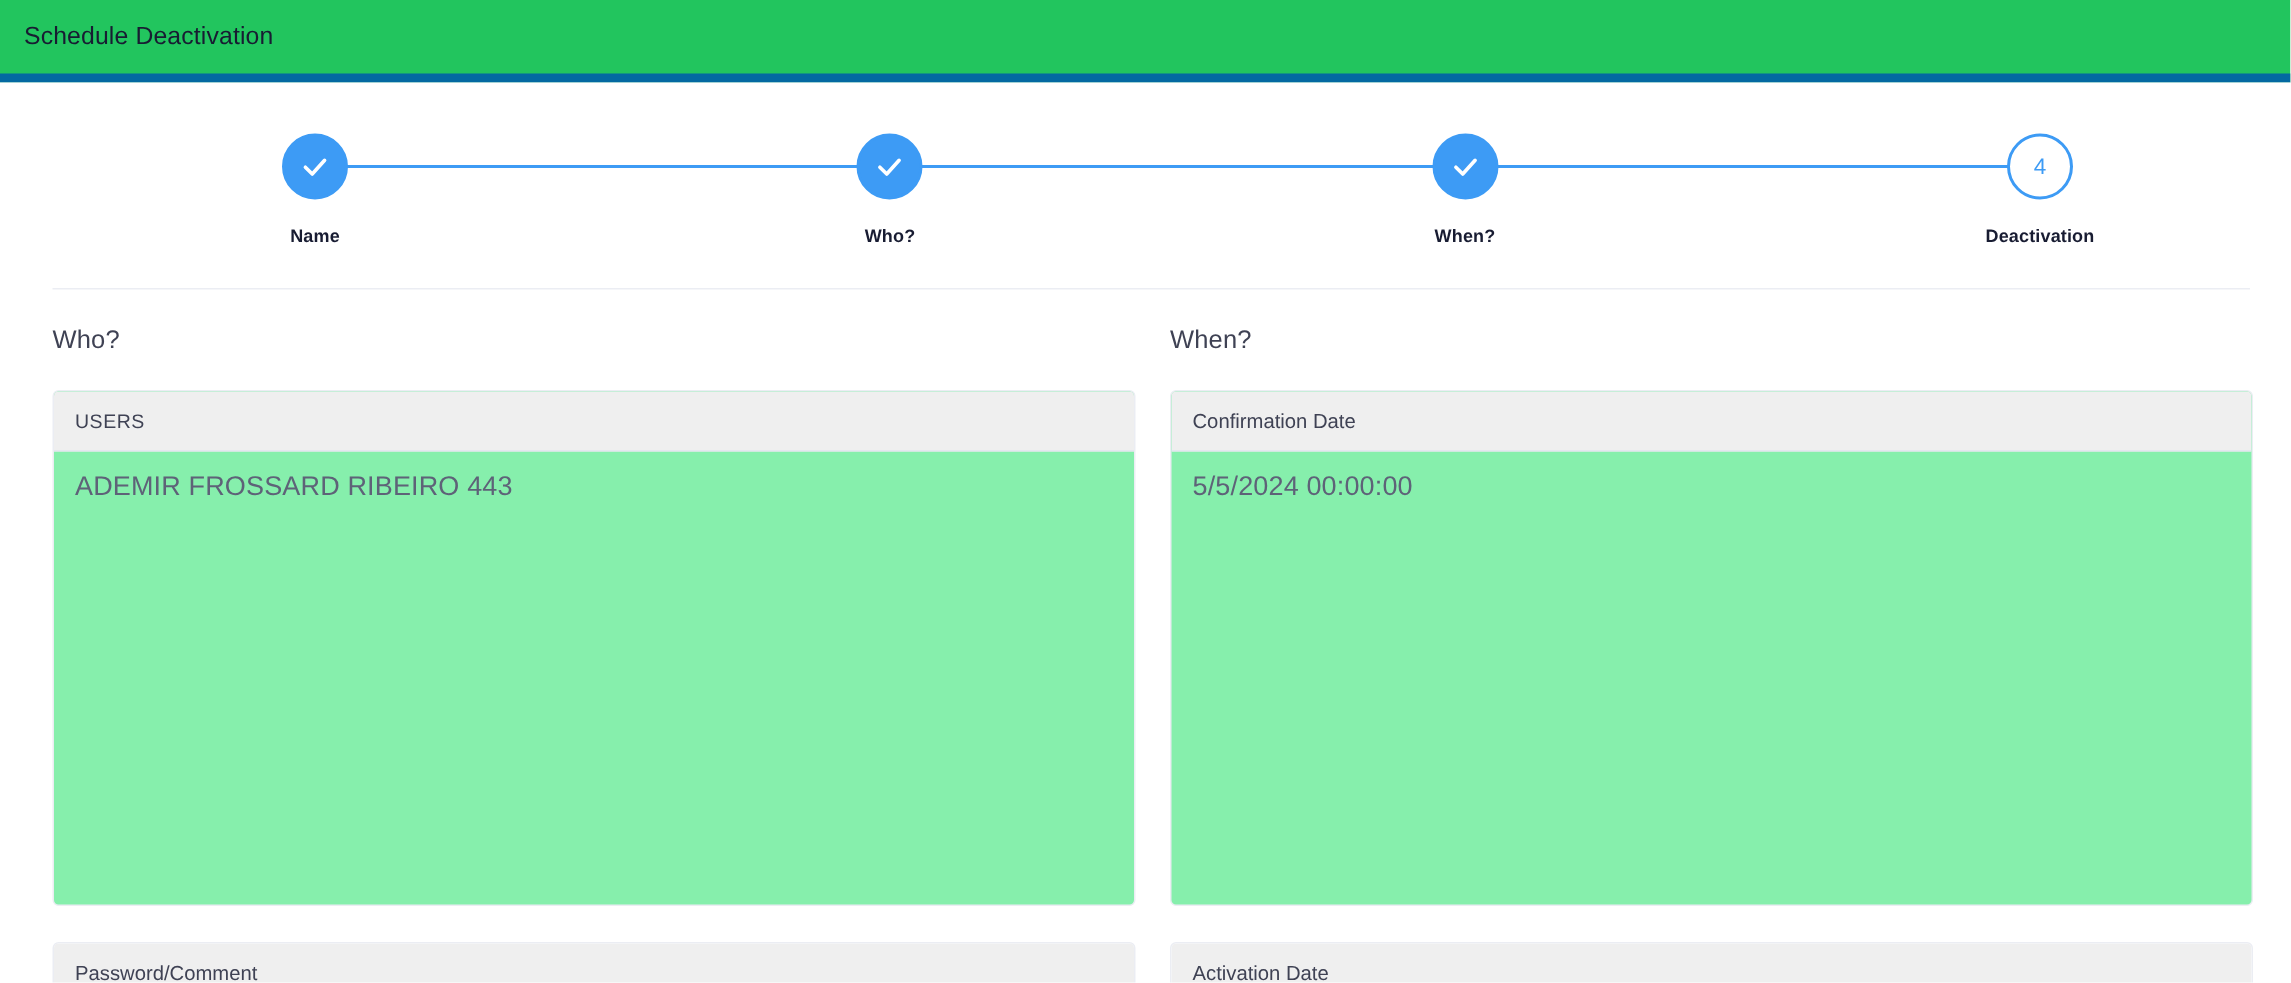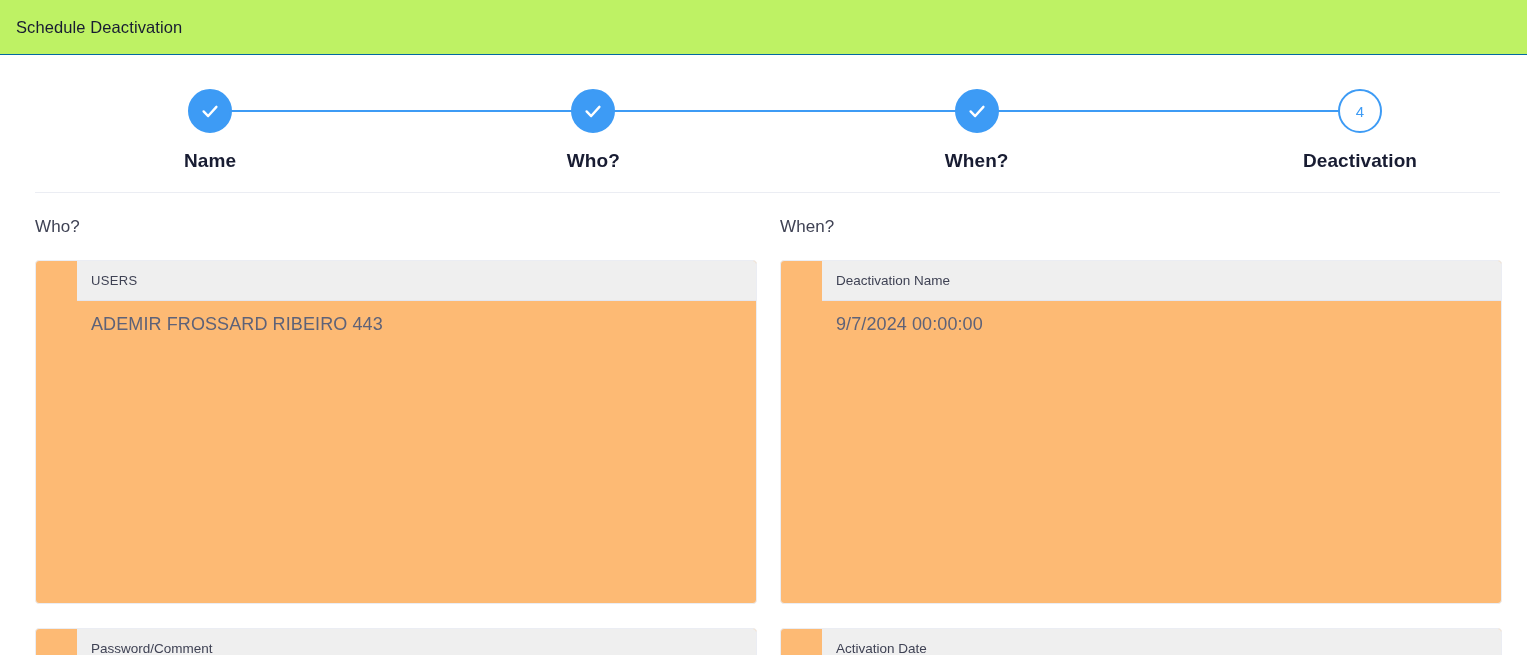--- a/index.html
+++ b/index.html
@@ -13,25 +13,25 @@
     overflow: hidden;
     font-family: "Liberation Sans", sans-serif;
     color: #3f4254;
     -webkit-font-smoothing: antialiased;
   }
 
   
   .page-header {
     height: 55px;
     box-sizing: border-box;
-    border-bottom: 1px solid #0369a1;
+    border-bottom: 6px solid #0369a1;
     display: flex;
     align-items: center;
     padding: 0 16px;
-    background: #bef264;
+    background: #22c55e;
   }
   .page-title {
     font-size: 16.5px;
     font-weight: 400;
     color: #181c32;
     letter-spacing: 0.1px;
   }
 
   
   .stepper-wrap {
@@ -85,21 +85,21 @@
   .step-bubble.current {
     background: #ffffff;
     border: 2px solid #3d9bf5;
     color: #3d9bf5;
     font-size: 15px;
     font-weight: 400;
   }
   .step-bubble svg { display: block; }
   .step-label {
     margin-top: 17px;
-    font-size: 19px;
+    font-size: 12px;
     font-weight: 700;
     color: #181c32;
     white-space: nowrap;
     letter-spacing: 0.1px;
   }
 
   .section-divider {
     height: 1px;
     background: #ebedf3;
     margin: 7px 27px 0 35px;
@@ -119,23 +119,22 @@
   .col-heading {
     font-size: 17px;
     font-weight: 400;
     color: #3f4254;
     margin: 0 0 23px 0;
     letter-spacing: 0.1px;
   }
   .card {
     border: 1px solid #ebedf3;
     border-radius: 4px;
-    background: #fdba74;
+    background: #86efac;
     overflow: hidden;
-    padding-left: 41px;
   }
   .card-tall { height: 342px; display: flex; flex-direction: column; }
   .card-head {
     background: #efefef;
     border-bottom: 1px solid #e4e6ef;
     padding: 12px 14px;
     font-size: 13.5px;
     color: #3f4254;
     font-weight: 400;
   }
@@ -224,23 +223,23 @@
 
     <div class="card card-stub">
       <div class="card-head">Password/Comment</div>
     </div>
   </div>
 
   <div class="col">
     <div class="col-heading">When?</div>
 
     <div class="card card-tall">
-      <div class="card-head">Deactivation Name</div>
+      <div class="card-head">Confirmation Date</div>
       <div class="card-body">
-        <div class="card-row">9/7/2024 00:00:00</div>
+        <div class="card-row">5/5/2024 00:00:00</div>
       </div>
     </div>
 
     <div class="card card-stub">
       <div class="card-head">Activation Date</div>
     </div>
   </div>
 
 </div>
 

